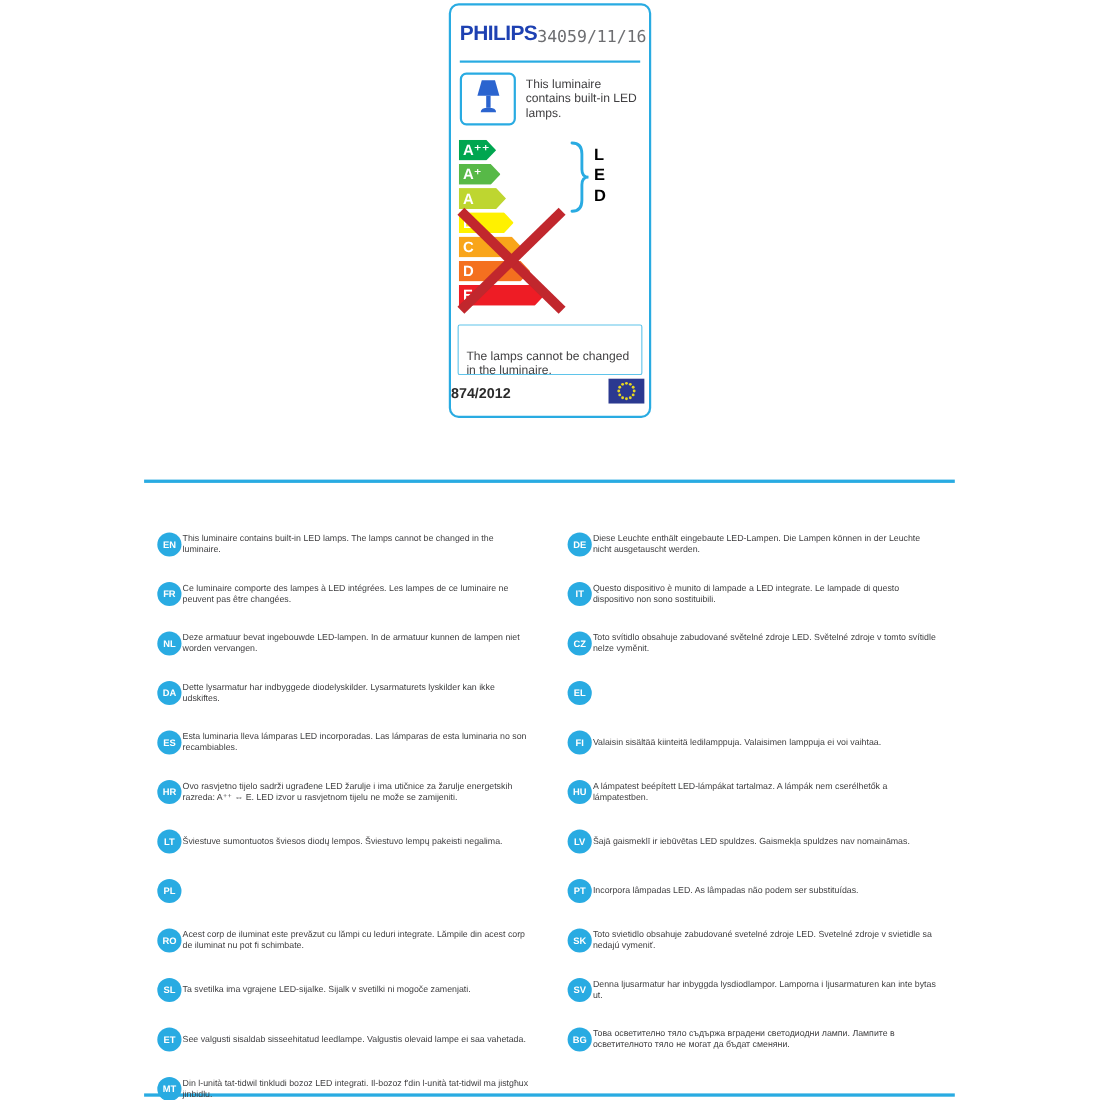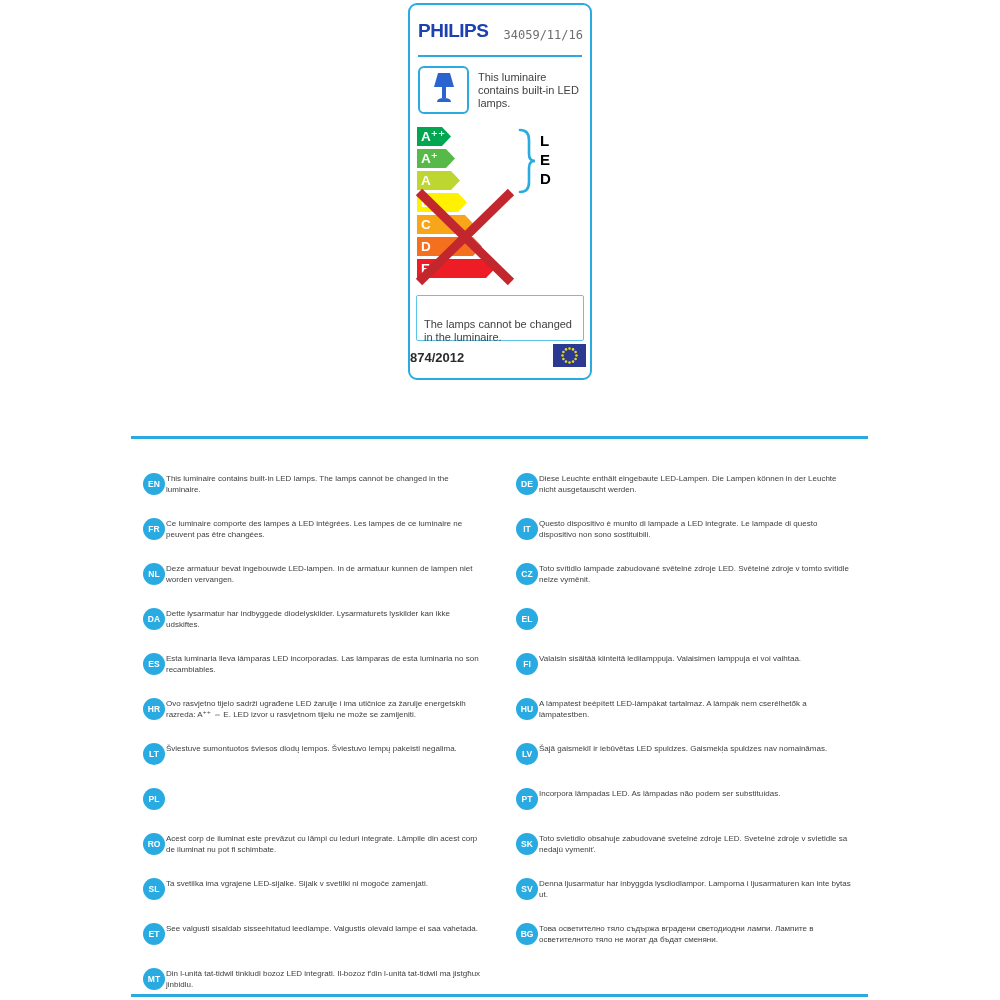--- a/index.html
+++ b/index.html
@@ -6,21 +6,21 @@
   html,body { width:1000px; height:1000px; background:#ffffff;
     font-family:"Liberation Sans","DejaVu Sans",sans-serif; color:#414042; }
   .page { position:relative; width:1000px; height:1000px; overflow:hidden; }
 
   
   .label-card { position:absolute; left:408px; top:3px; width:184px; height:377px;
     border:2px solid #29abe2; border-radius:9px; background:#fff; }
   .card-header { position:absolute; left:8px; right:7px; top:11px; height:26px;
     display:flex; justify-content:space-between; align-items:flex-end; }
   .brand { font-size:19px; font-weight:bold; letter-spacing:-0.5px; color:#1e41b2; line-height:22px; }
-  .model { font-family:"DejaVu Sans Mono",monospace; font-size:12px; color:#6d6e71; margin-top:4px; }
+  .model { font-family:"DejaVu Sans Mono",monospace; font-size:15px; color:#6d6e71; margin-top:4px; }
   .card-divider { position:absolute; left:8px; right:8px; top:50px; height:2px; background:#29abe2; }
 
   .lamp-box { position:absolute; left:8px; top:61px; width:51px; height:48px;
     border:2px solid #29abe2; border-radius:6px; display:flex; align-items:center; justify-content:center; }
   .lamp-note { position:absolute; left:68px; top:66px; width:104px;
     font-size:11px; line-height:13px; color:#414042; }
 
   .energy { position:absolute; left:7px; top:122px; width:168px; height:160px; }
   .arrow-col { position:absolute; left:0; top:0; }
   .arrow { height:19px; margin-bottom:3px; display:flex; align-items:center;
@@ -39,21 +39,21 @@
 
   
   .hr-line { position:absolute; left:131px; width:737px; height:3px; background:#29abe2; }
   .hr-top { top:436px; }
   .hr-bottom { top:994px; }
 
   
   .lang-col { position:absolute; top:471px; width:350px; }
   .lang-col.left { left:143px; }
   .lang-col.right { left:516px; }
-  .lang-row { height:45px; display:flex; align-items:flex-start; }
+  .lang-row { height:45px; display:flex; align-items:center; }
   .lang-badge { flex:0 0 auto; width:22px; height:22px; border-radius:50%; background:#29abe2;
     color:#fff; font-size:8.5px; font-weight:bold; display:flex; align-items:center;
     justify-content:center; margin-top:2px; }
   .lang-text { margin-left:1px; padding-top:3px; width:315px; font-size:8px;
     line-height:10.5px; color:#414042; }
 </style>
 </head>
 <body>
 
 <div class="page">
@@ -210,21 +210,21 @@
       <div class="lang-text">Diese Leuchte enthält eingebaute LED-Lampen. Die Lampen können in der Leuchte nicht ausgetauscht werden.</div>
     </div>
 
     <div class="lang-row">
       <div class="lang-badge">IT</div>
       <div class="lang-text">Questo dispositivo è munito di lampade a LED integrate. Le lampade di questo dispositivo non sono sostituibili.</div>
     </div>
 
     <div class="lang-row">
       <div class="lang-badge">CZ</div>
-      <div class="lang-text">Toto svítidlo lampade zabudované světelné zdroje LED. Světelné zdroje v tomto svítidle nelze vyměnit.</div>
+      <div class="lang-text">Toto svítidlo obsahuje zabudované světelné zdroje LED. Světelné zdroje v tomto svítidle nelze vyměnit.</div>
     </div>
 
     <div class="lang-row">
       <div class="lang-badge">EL</div>
     </div>
 
     <div class="lang-row">
       <div class="lang-badge">FI</div>
       <div class="lang-text">Valaisin sisältää kiinteitä ledilamppuja. Valaisimen lamppuja ei voi vaihtaa.</div>
     </div>

